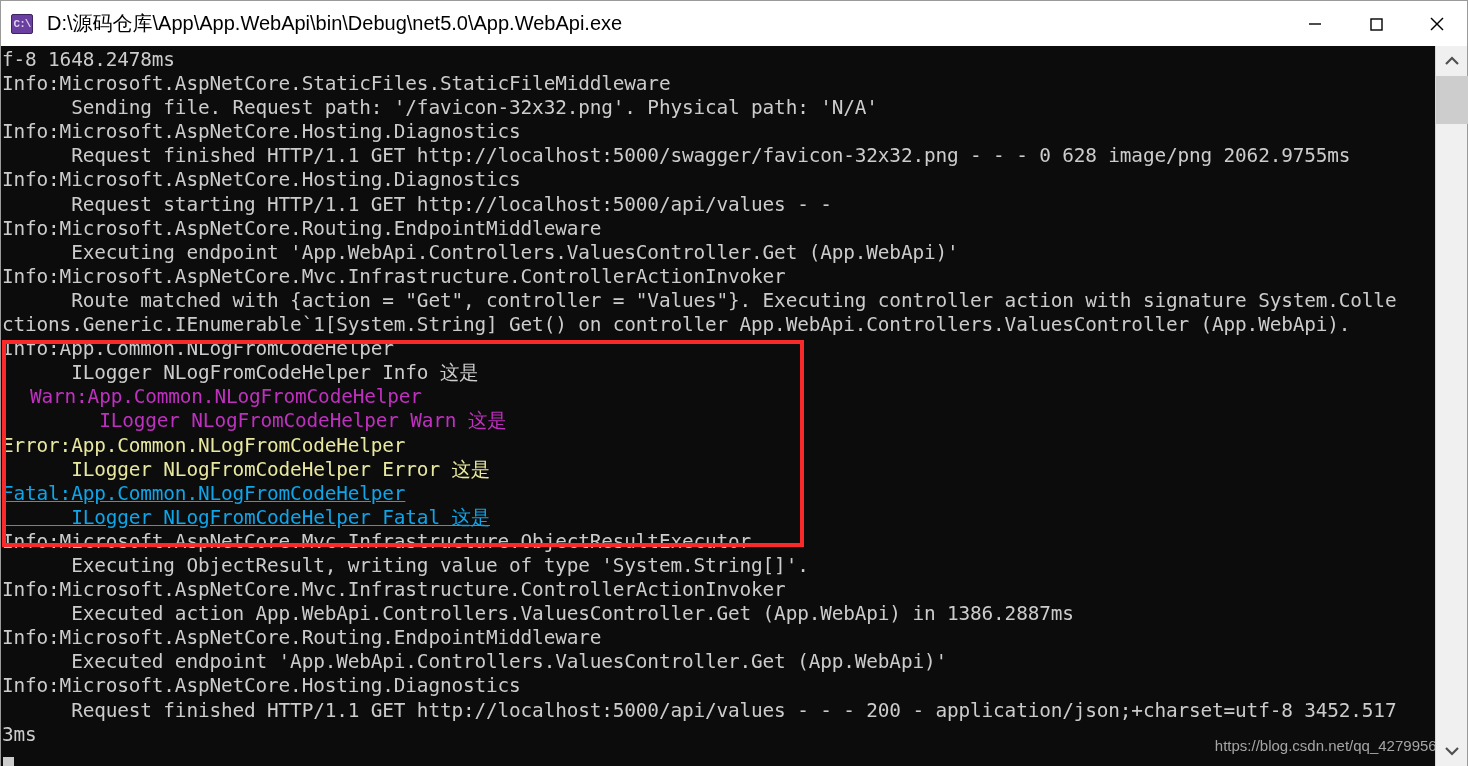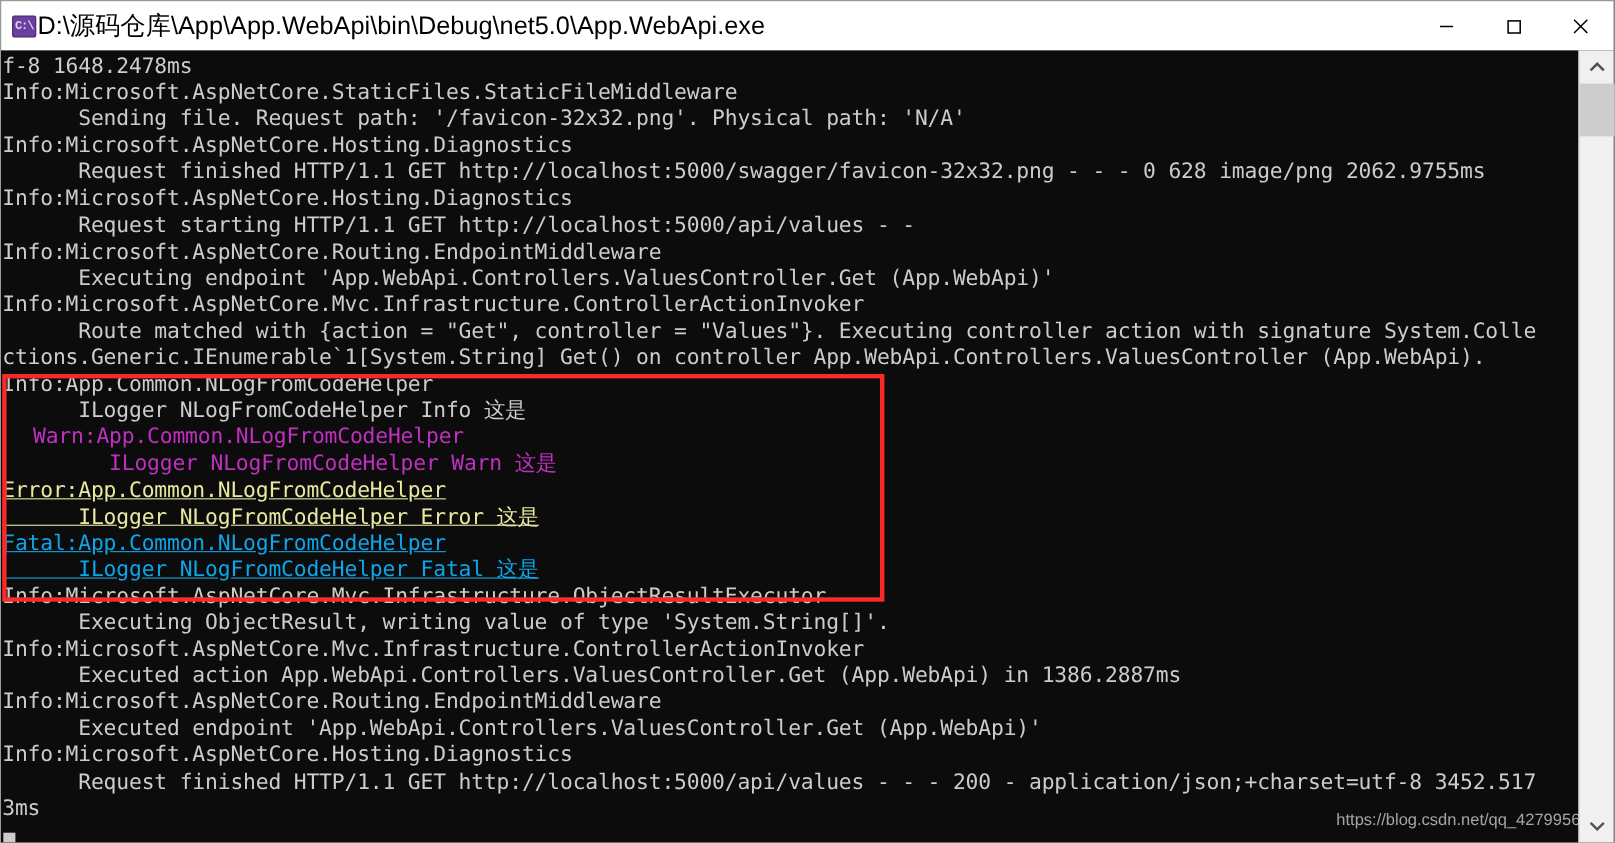--- a/index.html
+++ b/index.html
@@ -44,22 +44,22 @@
     color: #dcd2ef;
     font-family: "Liberation Mono", monospace;
     font-size: 11px;
     font-weight: bold;
     line-height: 18px;
     text-align: center;
     letter-spacing: -1px;
     flex: 0 0 auto;
   }
   #title-text {
-    margin-left: 1px;
-    font-size: 23px;
+    margin-left: 14px;
+    font-size: 20px;
     color: #000000;
     white-space: nowrap;
     font-family: "Liberation Sans", sans-serif;
   }
   .winbtn {
     width: 61px;
     height: 44px;
     display: flex;
     align-items: center;
     justify-content: center;
@@ -81,21 +81,21 @@
   #console-lines {
     font-family: "DejaVu Sans Mono", "Liberation Mono", monospace;
     font-size: 19.4px;
     line-height: 24.1px;
     white-space: pre;
     letter-spacing: -0.15px;
   }
   .line { height: 24.1px; }
   .c-white   { color: #cccccc; }
   .c-magenta { color: #c030c0; padding-left: 28px; }
-  .c-yellow  { color: #e8e8a0; text-decoration: underline; }
+  .c-yellow  { color: #e8e8a0; }
   .c-red     { color: #0ea5e9; text-decoration: underline; }
 
   #cursor {
     position: absolute;
     left: 2px;
     top: 711px;
     width: 11px;
     height: 21px;
     background: #cccccc;
   }

